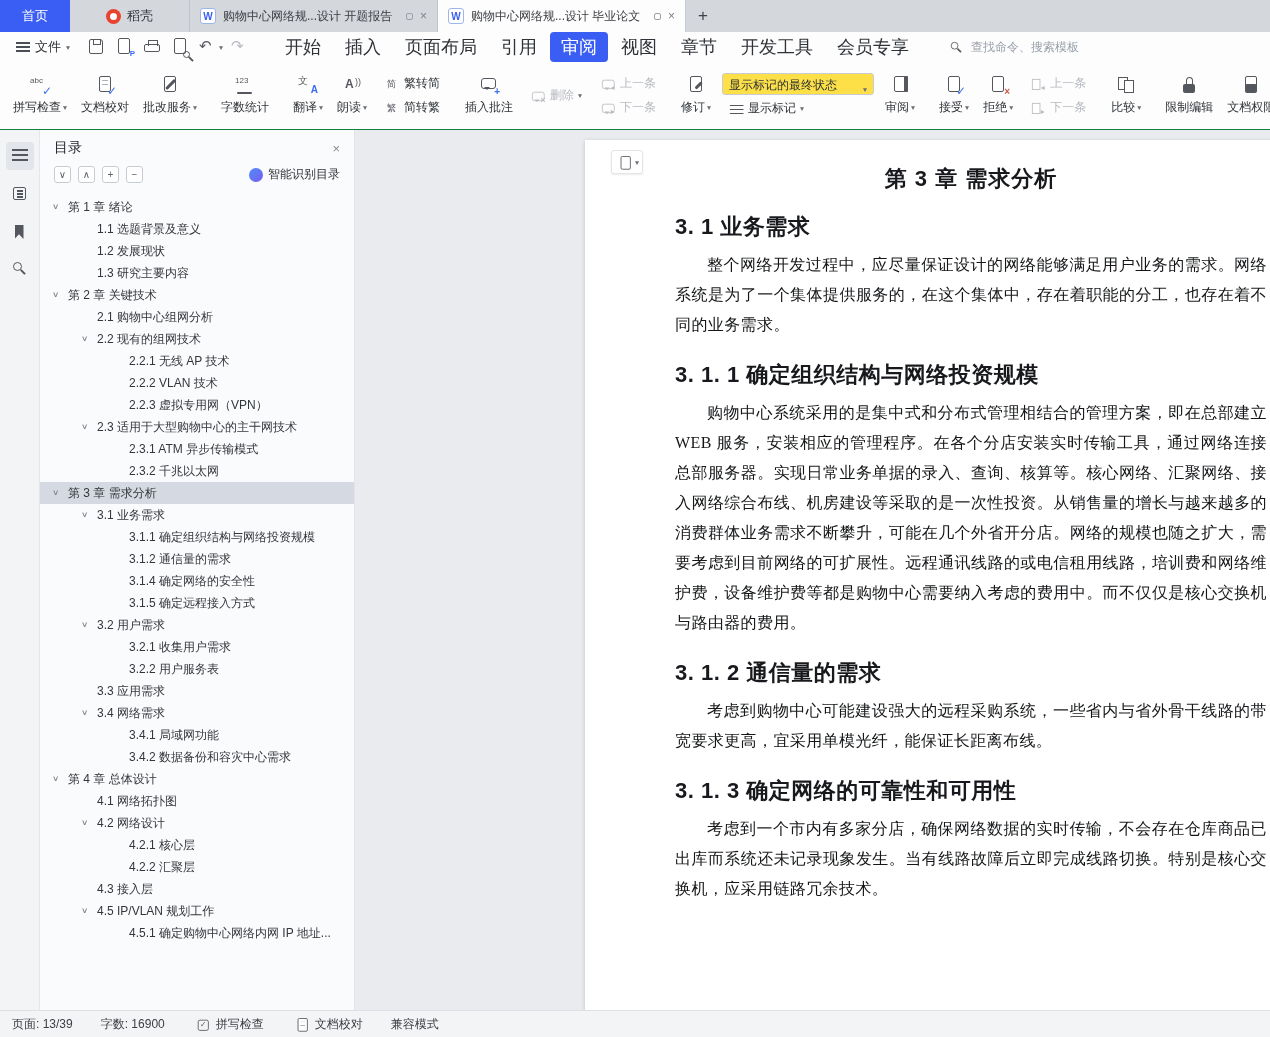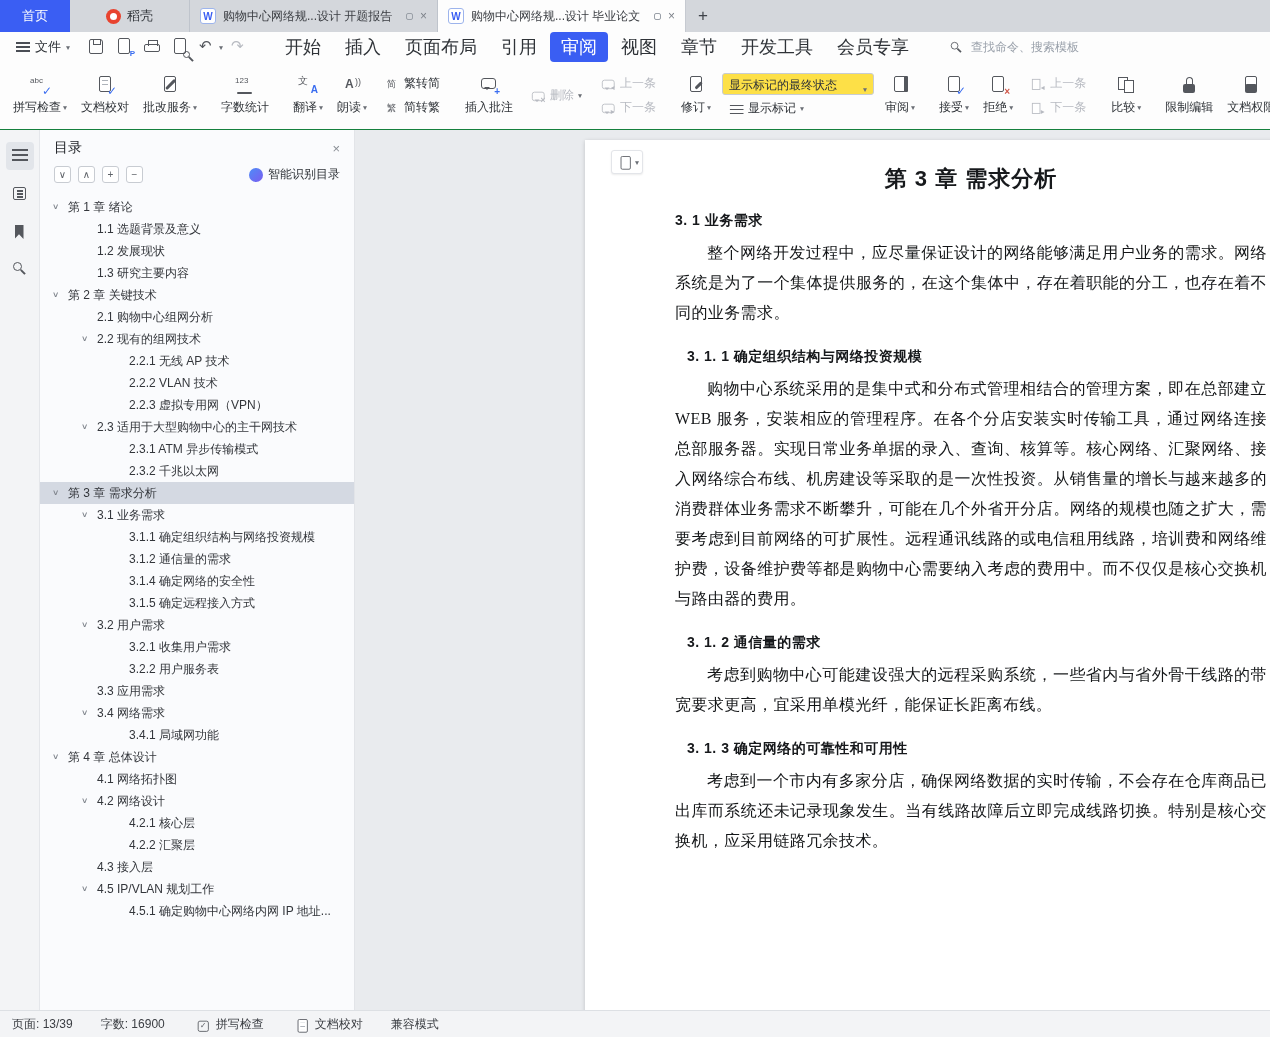--- a/index.html
+++ b/index.html
@@ -122,33 +122,33 @@
 .toc-item.active{background:var(--toc_active,#d4d9e2)}
 .toc-item .chev{position:absolute;top:50%;transform:translateY(-54%) scaleY(.8);font-size:10px;color:#7e838b}
 .lv1{padding-left:28px}.lv2{padding-left:57px}.lv3{padding-left:89px}
 .lv1 .chev{left:12px}.lv2 .chev{left:41px}
 
 .docarea{flex:1;position:relative;overflow:hidden;background:#e9ebee}
 .page{position:absolute;left:230px;top:10px;width:900px;height:1160px;background:#fff;
   box-shadow:0 1px 4px rgba(0,0,0,.18)}
 .page-inner{padding:16px 218px 0 90px;color:#17191c}
 .doc-title{font-size:22px;font-weight:bold;text-align:center;letter-spacing:1px;margin:8px 0 10px}
-.blk-h2,.blk-h3{font-size:14px;font-weight:bold;letter-spacing:.5px}
+.blk-h2,.blk-h3{font-size:22px;font-weight:bold;letter-spacing:.5px}
 .blk-h2{margin:18px 0 8px}
-.blk-h3{margin:20px 12px 8px}
+.blk-h3{margin:20px 0 8px}
 .blk-p{font-size:16px;line-height:30px;text-align:justify;text-indent:2em;letter-spacing:.4px;
   color:#141618;font-family:"Liberation Serif","DejaVu Serif",serif}
 .page-menu{position:absolute;left:256px;top:20px;width:32px;height:24px;background:#fff;
   border:1px solid #e3e5e9;border-radius:3px;display:flex;align-items:center;justify-content:center;
   gap:2px;box-shadow:0 1px 2px rgba(0,0,0,.08);color:#54575d}
 
 
 .statusbar{height:27px;background:#f3f4f6;border-top:1px solid #dde0e4;display:flex;
   align-items:center;gap:28px;padding:0 12px;font-size:12px;color:#3a3d42;flex-shrink:0}
-.sb-item{display:flex;align-items:flex-end;gap:5px;white-space:nowrap}
+.sb-item{display:flex;align-items:flex-start;gap:5px;white-space:nowrap}
 </style>
 </head>
 <body>
 
 <div class="app">
 
   <div class="tabbar">
     <div class="tab-home">首页</div>
     <div class="tab-docer">
       <span class="docer-logo"></span>
@@ -521,20 +521,23 @@
           </div>
           <div class="toc-item lv2">
             <span>3.3 应用需求</span>
           </div>
           <div class="toc-item lv2">
             <span class="chev">∨</span>
             <span>3.4 网络需求</span>
           </div>
           <div class="toc-item lv3">
             <span>3.4.1 局域网功能</span>
+          </div>
+          <div class="toc-item lv3">
+            <span>3.4.2 数据备份和容灾中心需求</span>
           </div>
           <div class="toc-item lv1">
             <span class="chev">∨</span>
             <span>第 4 章 总体设计</span>
           </div>
           <div class="toc-item lv2">
             <span>4.1 网络拓扑图</span>
           </div>
           <div class="toc-item lv2">
             <span class="chev">∨</span>

